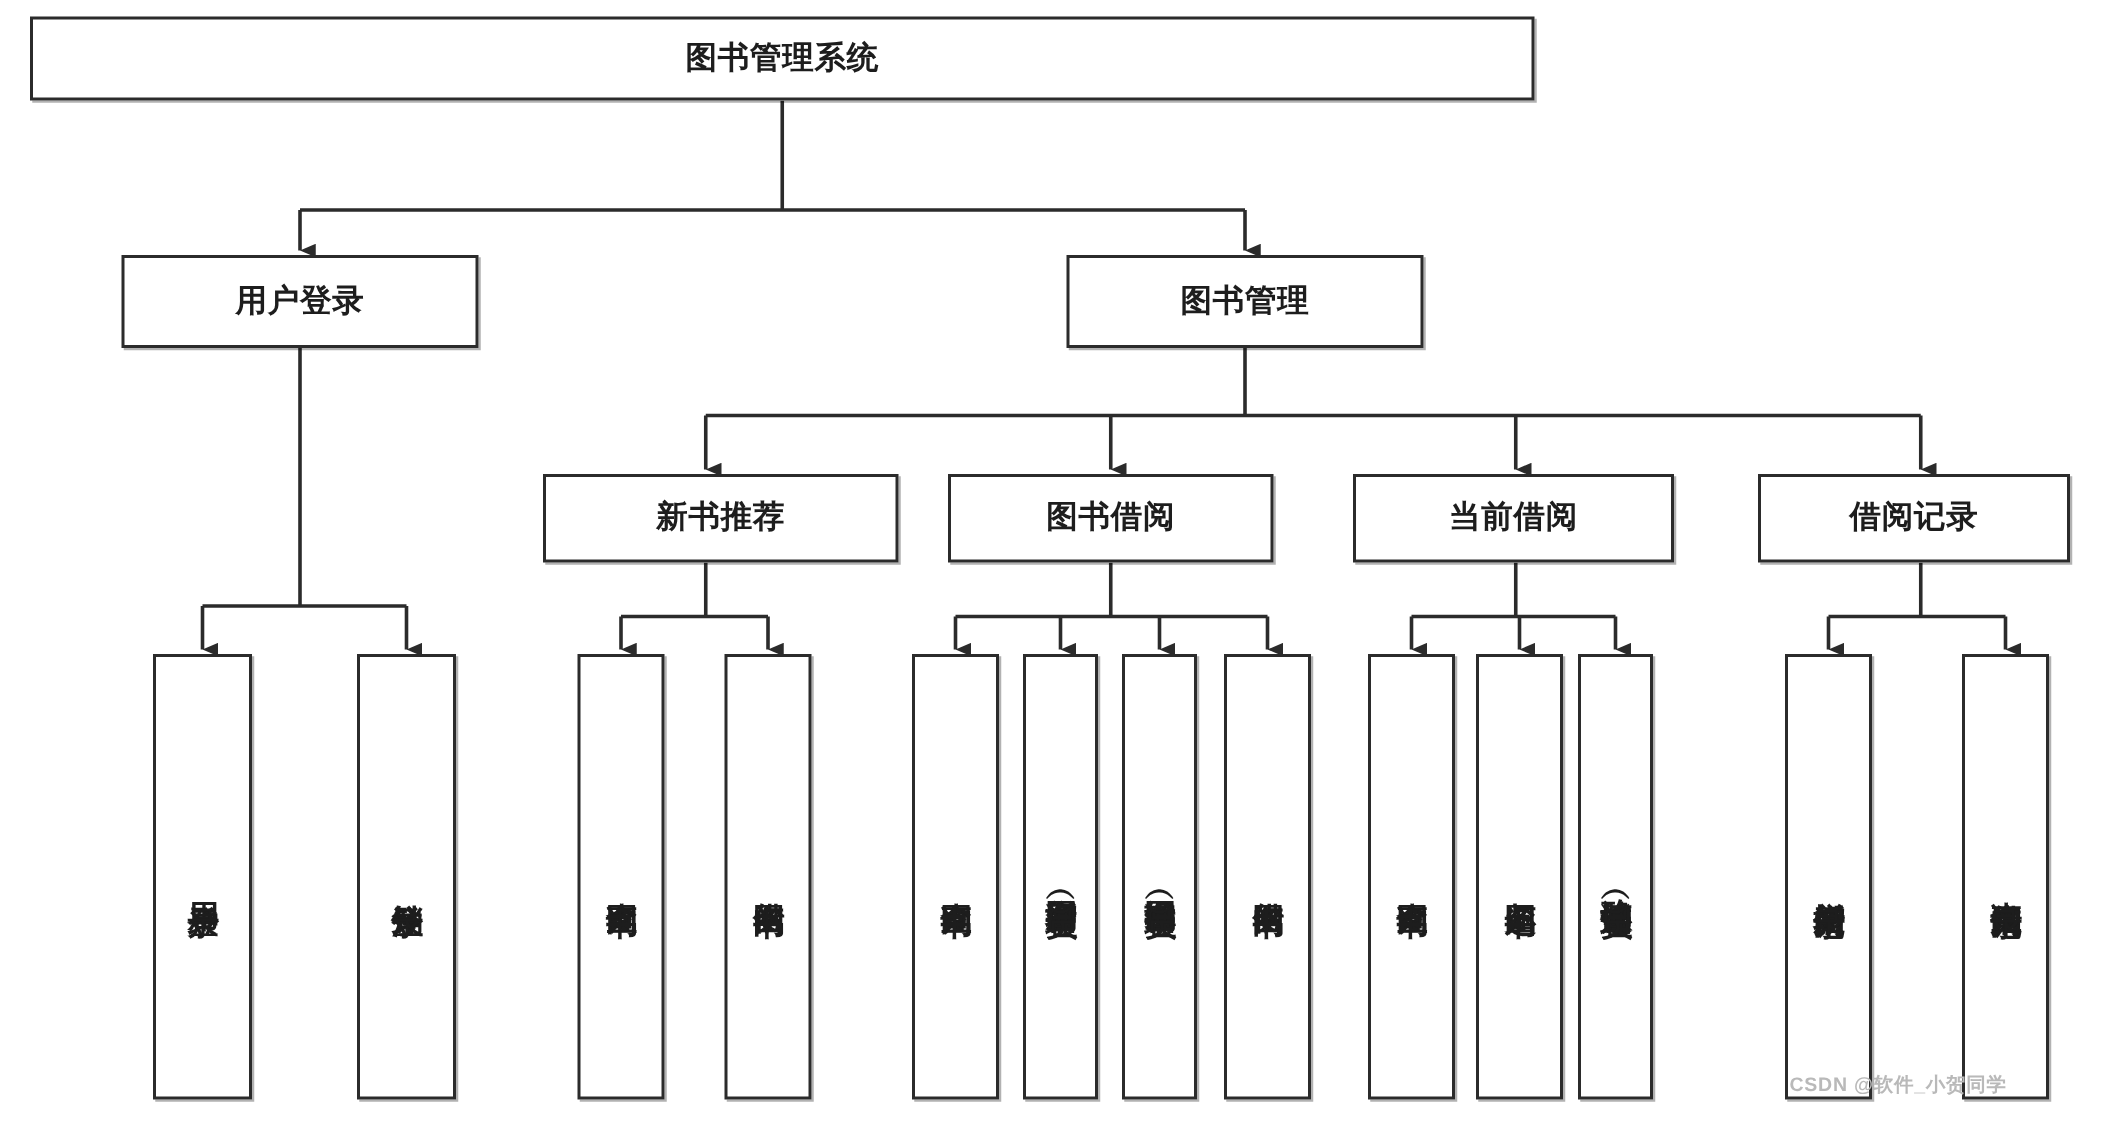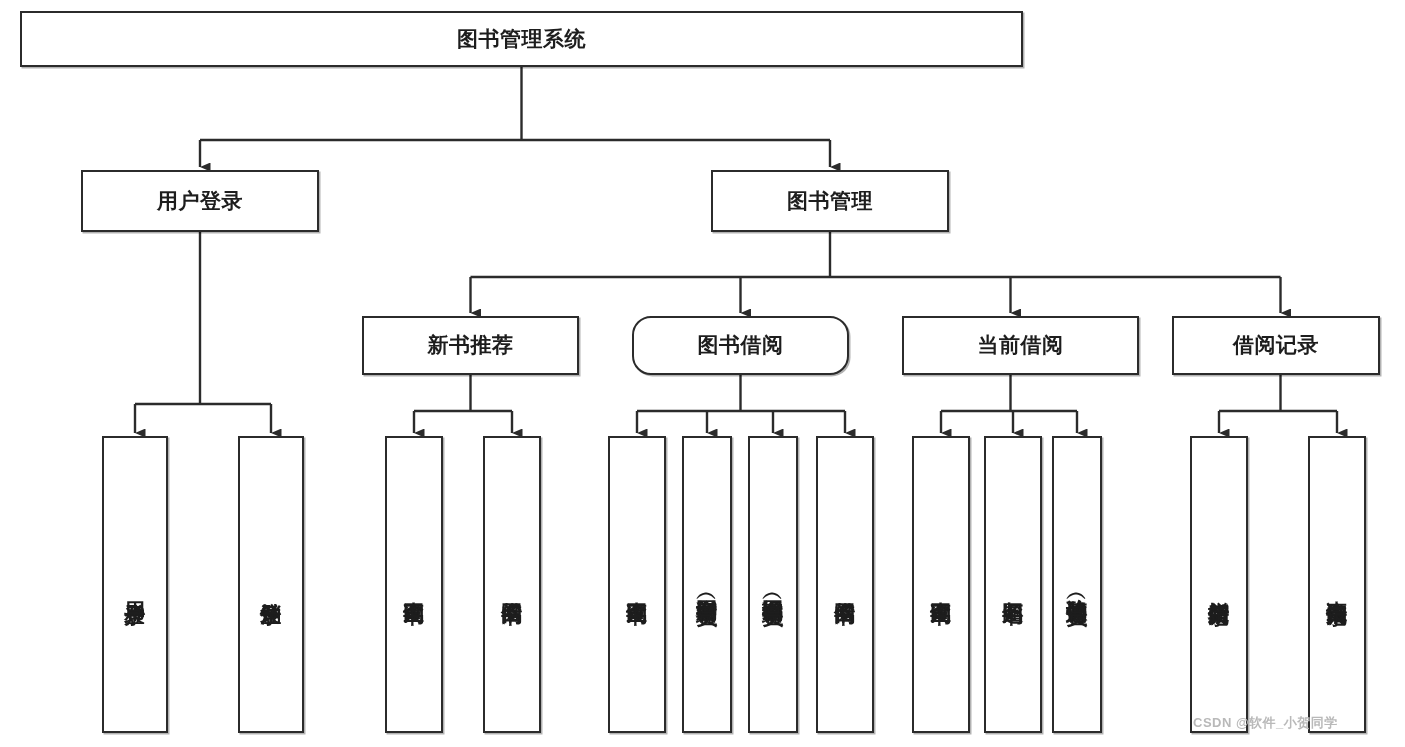--- a/index.html
+++ b/index.html
@@ -125,27 +125,27 @@
   <div id="nodes-layer">
       <div class="node-box" style="left: 20px; top: 11px; width: 1003px; height: 56px;">
         <span class="node-label">图书管理系统</span>
       </div>
       <div class="node-box" style="left: 81px; top: 170px; width: 238px; height: 62px;">
         <span class="node-label">用户登录</span>
       </div>
       <div class="node-box" style="left: 711px; top: 170px; width: 238px; height: 62px;">
         <span class="node-label">图书管理</span>
       </div>
-      <div class="node-box" style="left: 362px; top: 316px; width: 217px; height: 59px; align-items: center;">
+      <div class="node-box" style="left: 362px; top: 316px; width: 237px; height: 59px; align-items: center;">
         <span class="node-label">新书推荐</span>
       </div>
-      <div class="node-box" style="left: 632px; top: 316px; width: 217px; height: 59px; border-radius: 19px;">
+      <div class="node-box" style="left: 632px; top: 316px; width: 217px; height: 59px;">
         <span class="node-label">图书借阅</span>
       </div>
-      <div class="node-box" style="left: 902px; top: 316px; width: 237px; height: 59px;">
+      <div class="node-box" style="left: 902px; top: 316px; width: 214px; height: 59px;">
         <span class="node-label">当前借阅</span>
       </div>
       <div class="node-box" style="left: 1172px; top: 316px; width: 208px; height: 59px;">
         <span class="node-label">借阅记录</span>
       </div>
       <div class="leaf-box" style="left: 102px; top: 436px; width: 66px; height: 297px;">
         <span class="leaf-label">用户登录</span>
       </div>
       <div class="leaf-box" style="left: 238px; top: 436px; width: 66px; height: 297px;">
         <span class="leaf-label">注销登录</span>

